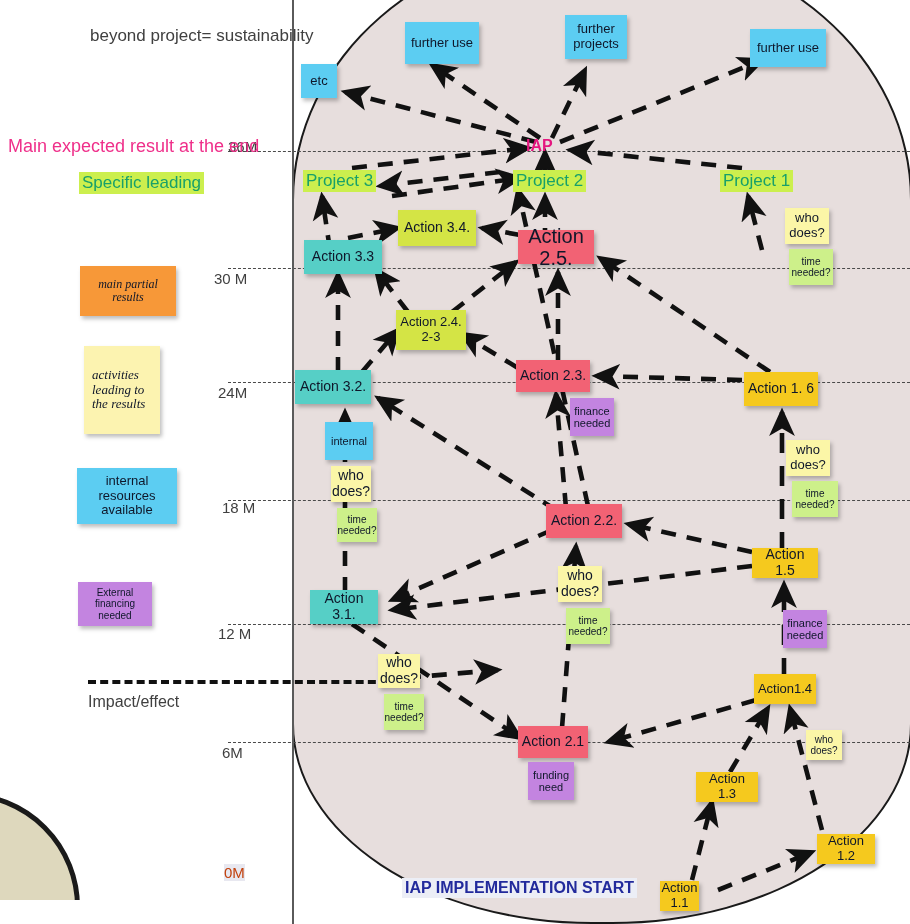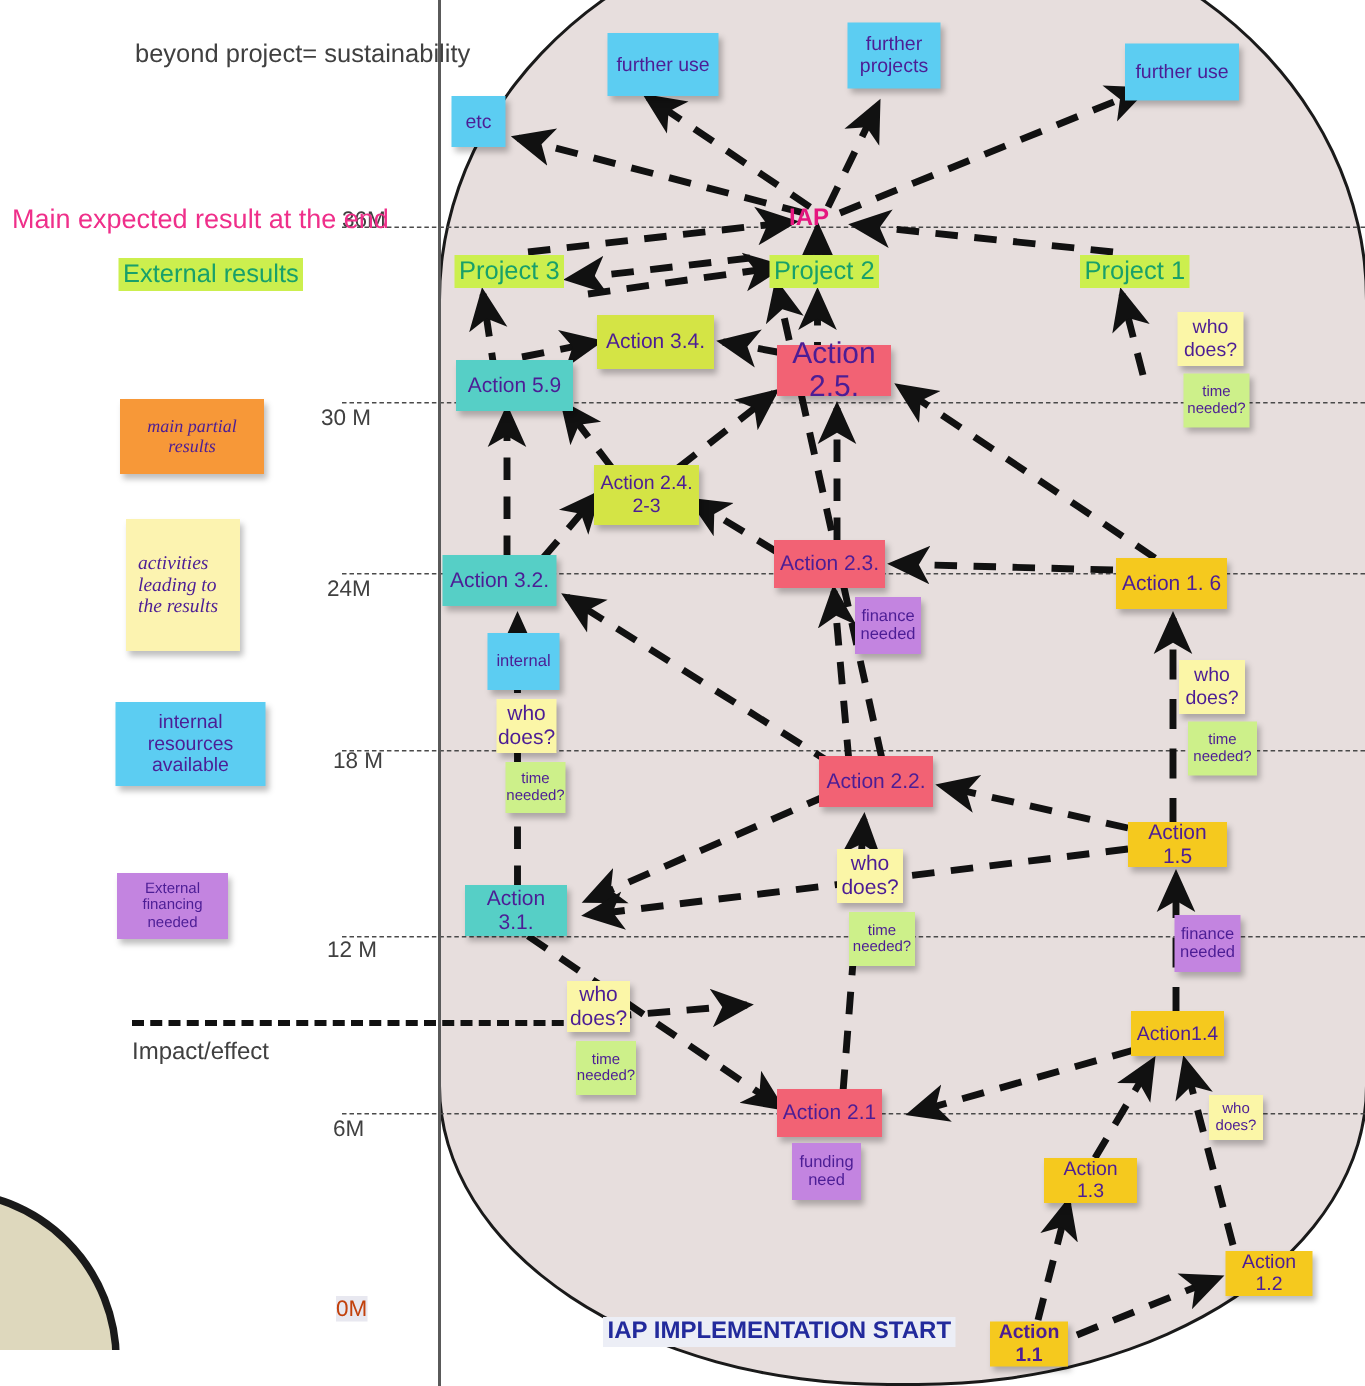--- a/index.html
+++ b/index.html
@@ -44,21 +44,21 @@
 
   svg#wires { position: absolute; left: 0; top: 0; width: 910px; height: 924px; }
 
   
   .note {
     position: absolute;
     display: flex;
     align-items: center;
     justify-content: center;
     text-align: center;
-    color: #4c1d95;
+    color: #0f172a;
     line-height: 1.12;
     box-shadow: 2px 3px 4px rgba(0,0,0,0.26);
     padding: 2px 3px;
     white-space: pre-line;
   }
   .teal   { background: #56cfc6; }
   .red    { background: #f26274; }
   .lime   { background: #d4e445; }
   .yellow { background: #f5c91e; }
   .cyan   { background: #5ccdf2; }
@@ -208,21 +208,21 @@
       <path d="M718,890 L812,852"></path>
 
       <path d="M752,552 L628,524"></path>
     </g>
   </svg>
 
   <div class="plain magenta" style="left:8px;top:136px;font-size:18px;">Main expected result at the end</div>
 
   <div class="plain" style="left:90px;top:26px;font-size:17px;">beyond project= sustainability</div>
 
-  <div class="plain hl-lime" style="left:79px;top:172px;font-size:17px;padding:1px 3px;">External results</div>
+  <div class="plain hl-lime" style="left:79px;top:172px;font-size:17px;padding:1px 3px;">Specific leading</div>
 
   <div class="note orange" style="left:80px;top:266px;width:96px;height:50px;font-size:12px;font-family:'Liberation Serif',serif;font-style:italic;">main partial
 results</div>
 
   <div class="note cream" style="left:84px;top:346px;width:76px;height:88px;font-size:13px;font-family:'Liberation Serif',serif;font-style:italic;justify-content:flex-start;padding-left:8px;text-align:left;">activities
 leading to
 the results</div>
 
   <div class="note cyan" style="left:77px;top:468px;width:100px;height:56px;font-size:13px;">internal
 resources
@@ -239,37 +239,37 @@
 projects</div>
   <div class="note cyan" style="left:750px;top:29px;width:76px;height:38px;font-size:13px;">further use</div>
 
   <div class="plain pink" style="left:526px;top:137px;font-size:16px;">IAP</div>
 
   <div class="plain hl-lime" style="left:303px;top:170px;font-size:17px;padding:1px 3px;">Project 3</div>
   <div class="plain hl-lime" style="left:513px;top:170px;font-size:17px;padding:1px 3px;">Project 2</div>
   <div class="plain hl-lime" style="left:720px;top:170px;font-size:17px;padding:1px 3px;">Project 1</div>
 
   <div class="note lime" style="left:398px;top:210px;width:78px;height:36px;font-size:14px;">Action 3.4.</div>
-  <div class="note teal" style="left:304px;top:240px;width:78px;height:34px;font-size:14px;">Action 5.9</div>
+  <div class="note teal" style="left:304px;top:240px;width:78px;height:34px;font-size:14px;">Action 3.3</div>
   <div class="note teal" style="left:295px;top:370px;width:76px;height:34px;font-size:14px;">Action 3.2.</div>
   <div class="note teal" style="left:310px;top:590px;width:68px;height:34px;font-size:14px;">Action 3.1.</div>
 
   <div class="note red" style="left:518px;top:230px;width:76px;height:34px;font-size:20px;">Action 2.5.</div>
   <div class="note lime" style="left:396px;top:310px;width:70px;height:40px;font-size:13px;">Action 2.4.
 2-3</div>
   <div class="note red" style="left:516px;top:360px;width:74px;height:32px;font-size:14px;">Action 2.3.</div>
   <div class="note red" style="left:546px;top:504px;width:76px;height:34px;font-size:14px;">Action 2.2.</div>
   <div class="note red" style="left:518px;top:726px;width:70px;height:32px;font-size:14px;">Action 2.1</div>
 
   <div class="note yellow" style="left:744px;top:372px;width:74px;height:34px;font-size:14px;">Action 1. 6</div>
   <div class="note yellow" style="left:752px;top:548px;width:66px;height:30px;font-size:14px;">Action 1.5</div>
   <div class="note yellow" style="left:754px;top:674px;width:62px;height:30px;font-size:13px;">Action1.4</div>
   <div class="note yellow" style="left:696px;top:772px;width:62px;height:30px;font-size:13px;">Action 1.3</div>
   <div class="note yellow" style="left:817px;top:834px;width:58px;height:30px;font-size:13px;">Action 1.2</div>
-  <div class="note yellow" style="left:660px;top:881px;width:52px;height:30px;font-size:13px;font-weight:bold;">Action 1.1</div>
+  <div class="note yellow" style="left:660px;top:881px;width:39px;height:30px;font-size:13px;">Action 1.1</div>
 
   <div class="note paleY" style="left:785px;top:208px;width:44px;height:36px;font-size:13px;">who
 does?</div>
   <div class="note paleG" style="left:789px;top:249px;width:44px;height:36px;font-size:10px;">time
 needed?</div>
 
   <div class="note cyan" style="left:325px;top:422px;width:48px;height:38px;font-size:11px;">internal</div>
   <div class="note paleY" style="left:331px;top:466px;width:40px;height:36px;font-size:14px;">who
 does?</div>
   <div class="note paleG" style="left:337px;top:508px;width:40px;height:34px;font-size:10px;">time

